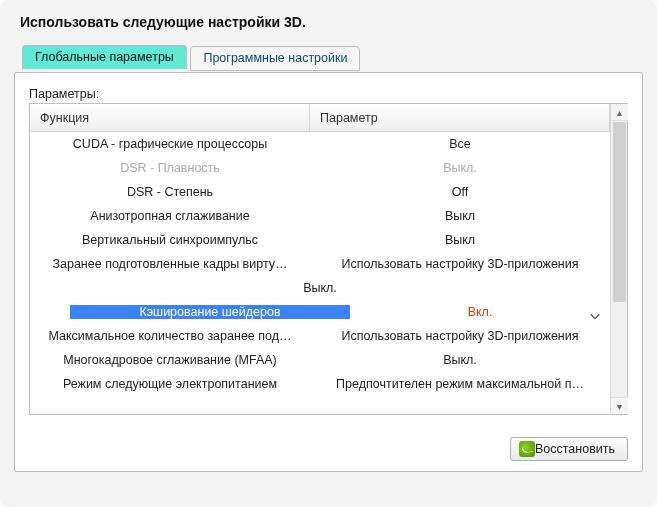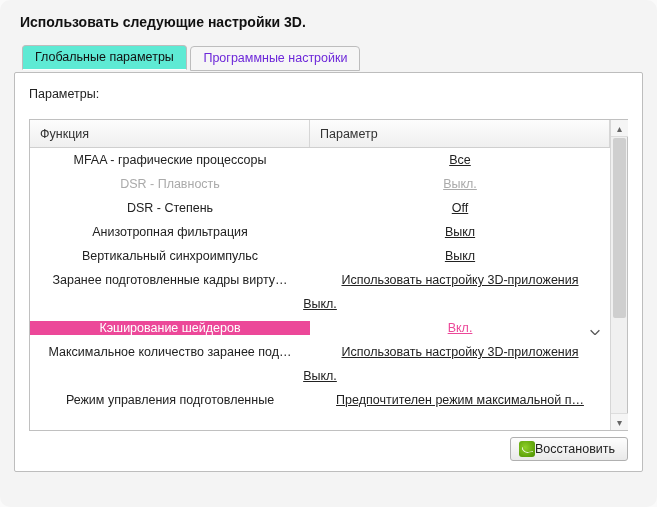--- a/index.html
+++ b/index.html
@@ -30,21 +30,21 @@
     margin-left: 8px;
   }
   .tab {
     display: inline-block;
     padding: 4px 12px 5px 12px;
     border: 1px solid #bdbdbd;
     border-bottom: 1px solid #bdbdbd;
     background: #f6f6f6;
     border-top-left-radius: 4px;
     border-top-right-radius: 4px;
-    color: #6d28d9;
+    color: #0c4a6e;
     position: relative;
     top: 2px;
     font-size: 12.5px;
     cursor: pointer;
   }
   .tab.active {
     background: #5eead4;
     border-bottom: 1px solid #fff;
     color: #111;
     top: 1px;
@@ -55,21 +55,21 @@
     background: #fff;
     border-radius: 2px;
     margin-top: 0;
     height: 400px;
     position: relative;
     padding: 14px 14px 0 14px;
   }
   .section-label {
     font-size: 12.5px;
     color: #222;
-    margin-bottom: 18px;
+    margin-bottom: 2px;
   }
   .grid {
     border: 1px solid #c0c0c0;
     height: 312px;
     background: #fff;
     display: flex;
   }
   .cols {
     flex: 1;
     display: flex;
@@ -105,29 +105,30 @@
     align-items: center;
     font-size: 12.5px;
   }
   .cell {
     padding: 0 10px;
     white-space: nowrap;
     overflow: hidden;
     text-overflow: ellipsis;
   }
   .row .func { flex: 0 0 280px; color: #222; }
-  .row .param { flex: 1; color: #222; position: relative; text-decoration: underline; }
+  .row .param { flex: 1; color: #222; position: relative; }
   .row.disabled .func, .row.disabled .param { color: #aaa; }
   .row.selected .func {
-    background: #ec4899;
+    background: #3b82f6;
     color: #fff;
+    margin-left: 40px;
   }
   .row.selected .param {
     background: #fff;
-    color: #ec4899;
+    color: #c2410c;
   }
   .row.selected .param .chev {
     position: absolute;
     right: 8px;
     top: 4px;
   }
   .scrollbar {
     width: 17px;
     background: #f0f0f0;
     border-left: 1px solid #d6d6d6;
@@ -201,33 +202,33 @@
     <div class="section-label">Параметры:</div>
 
     <div class="grid">
       <div class="cols">
         <div class="header-row">
           <div class="hcell col-func">Функция</div>
           <div class="hcell col-param">Параметр</div>
         </div>
         <div class="rows" id="rows-host">
             <div class="row">
-              <div class="cell func">MFAA - графические процессоры</div>
+              <div class="cell func">CUDA - графические процессоры</div>
               <div class="cell param">Все</div>
             </div>
             <div class="row disabled">
               <div class="cell func">DSR - Плавность</div>
               <div class="cell param">Выкл.</div>
             </div>
             <div class="row">
               <div class="cell func">DSR - Степень</div>
               <div class="cell param">Off</div>
             </div>
             <div class="row">
-              <div class="cell func">Анизотропная фильтрация</div>
+              <div class="cell func">Анизотропная сглаживание</div>
               <div class="cell param">Выкл</div>
             </div>
             <div class="row">
               <div class="cell func">Вертикальный синхроимпульс</div>
               <div class="cell param">Выкл</div>
             </div>
             <div class="row">
               <div class="cell func">Заранее подготовленные кадры вирту…</div>
               <div class="cell param">Использовать настройку 3D-приложения</div>
             </div>
@@ -238,24 +239,25 @@
               <div class="cell func">Кэширование шейдеров</div>
               <div class="cell param">Вкл.<svg class="chev" viewBox="0 0 16 16">
                   <path d="M3 6 L8 11 L13 6" fill="none" stroke="#555" stroke-width="1.5"></path>
                 </svg></div>
             </div>
             <div class="row">
               <div class="cell func">Максимальное количество заранее под…</div>
               <div class="cell param">Использовать настройку 3D-приложения</div>
             </div>
             <div class="row">
+              <div class="cell func">Многокадровое сглаживание (MFAA)</div>
               <div class="cell param">Выкл.</div>
             </div>
             <div class="row">
-              <div class="cell func">Режим управления подготовленные</div>
+              <div class="cell func">Режим следующие электропитанием</div>
               <div class="cell param">Предпочтителен режим максимальной п…</div>
             </div>
           </div>
       </div>
       <div class="scrollbar">
         <div class="sb-btn up">▴</div>
         <div class="sb-thumb"></div>
         <div class="sb-btn down">▾</div>
       </div>
     </div>

